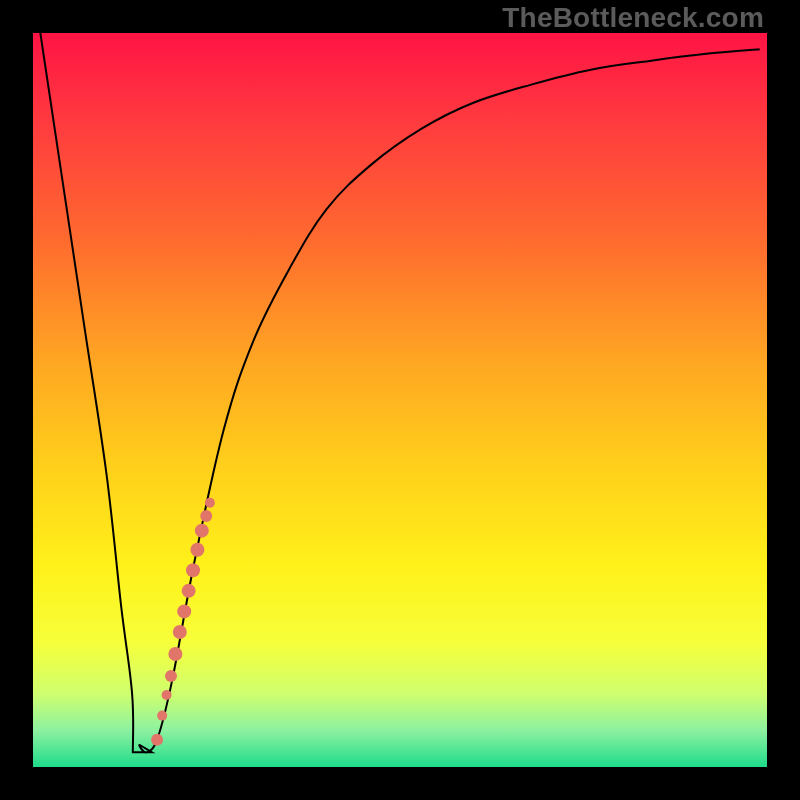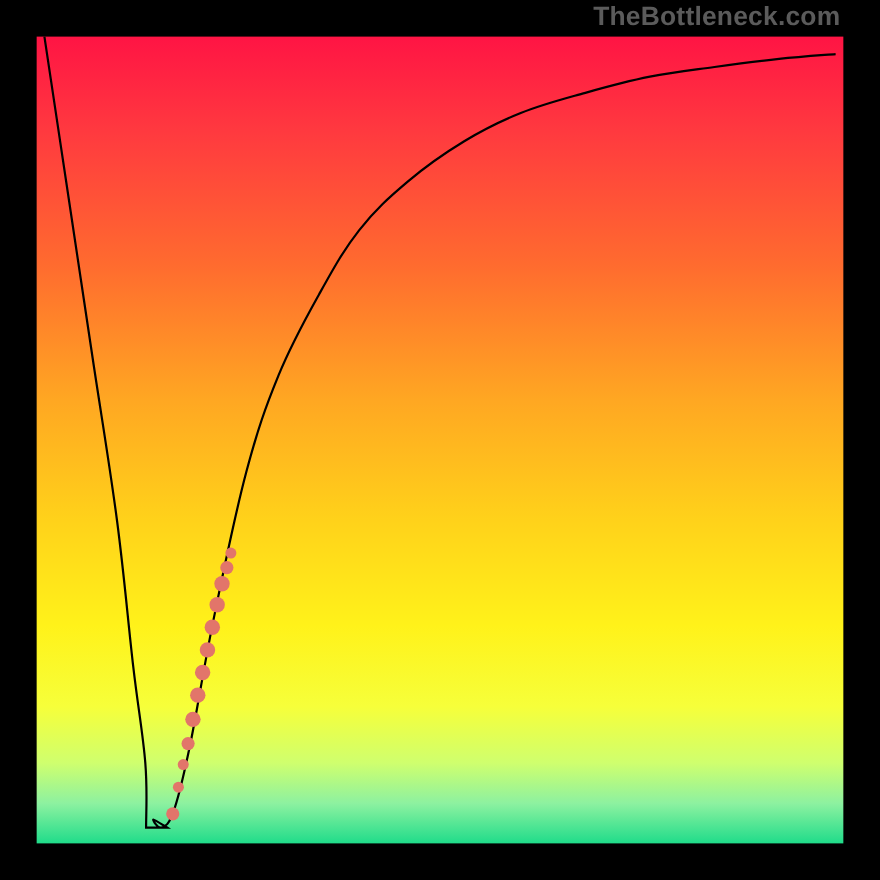--- a/index.html
+++ b/index.html
@@ -27,21 +27,21 @@
   }
   .grad {
     position: absolute;
     inset: 0;
   }
   .watermark {
     position: absolute;
     top: 2px;
     right: 36px;
     color: #5b5b5b;
-    font-size: 24px;
+    font-size: 28px;
     font-weight: 600;
     letter-spacing: 0.2px;
     font-family: Arial, Helvetica, sans-serif;
   }
   svg { display: block; }
 </style>
 </head>
 <body>
 
 <div class="frame">

